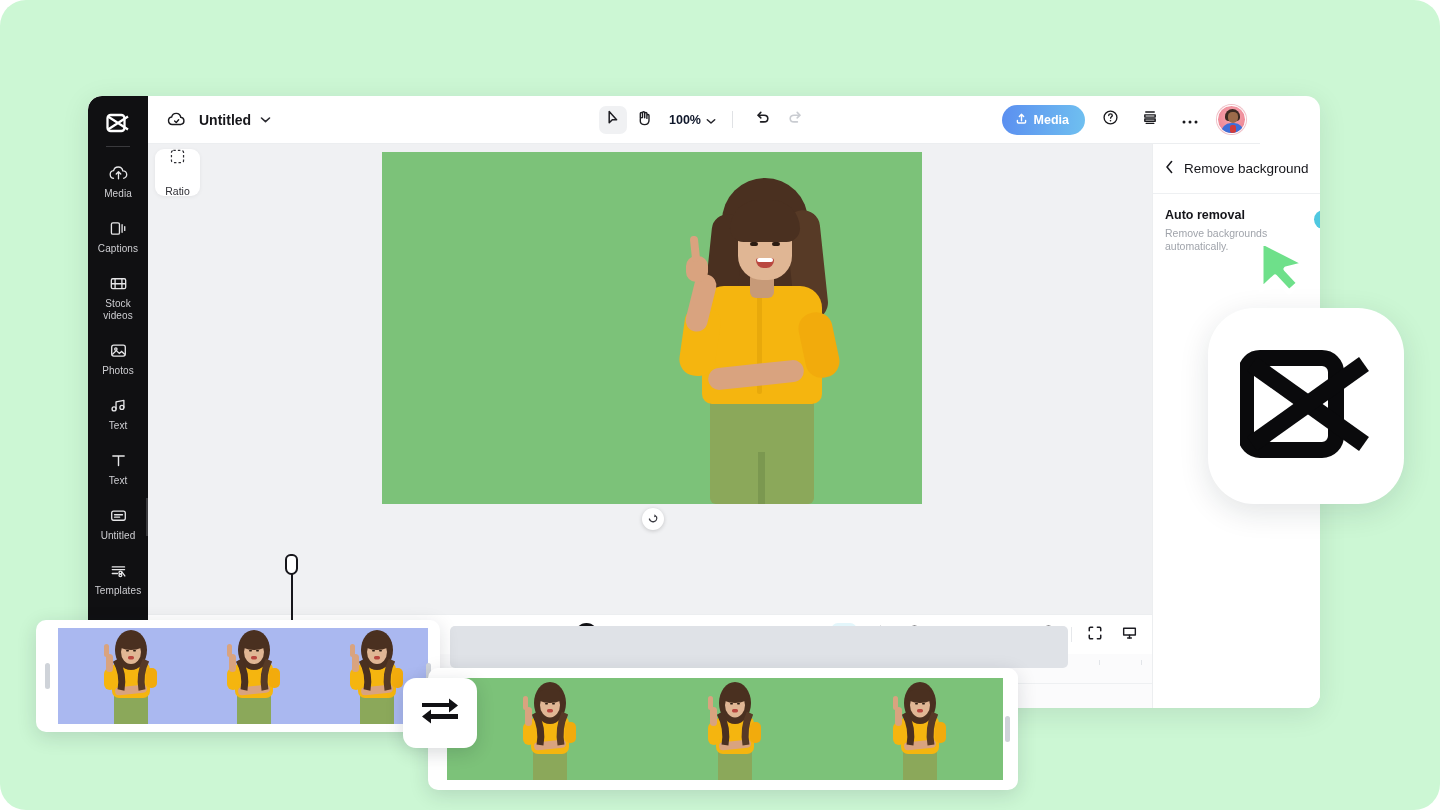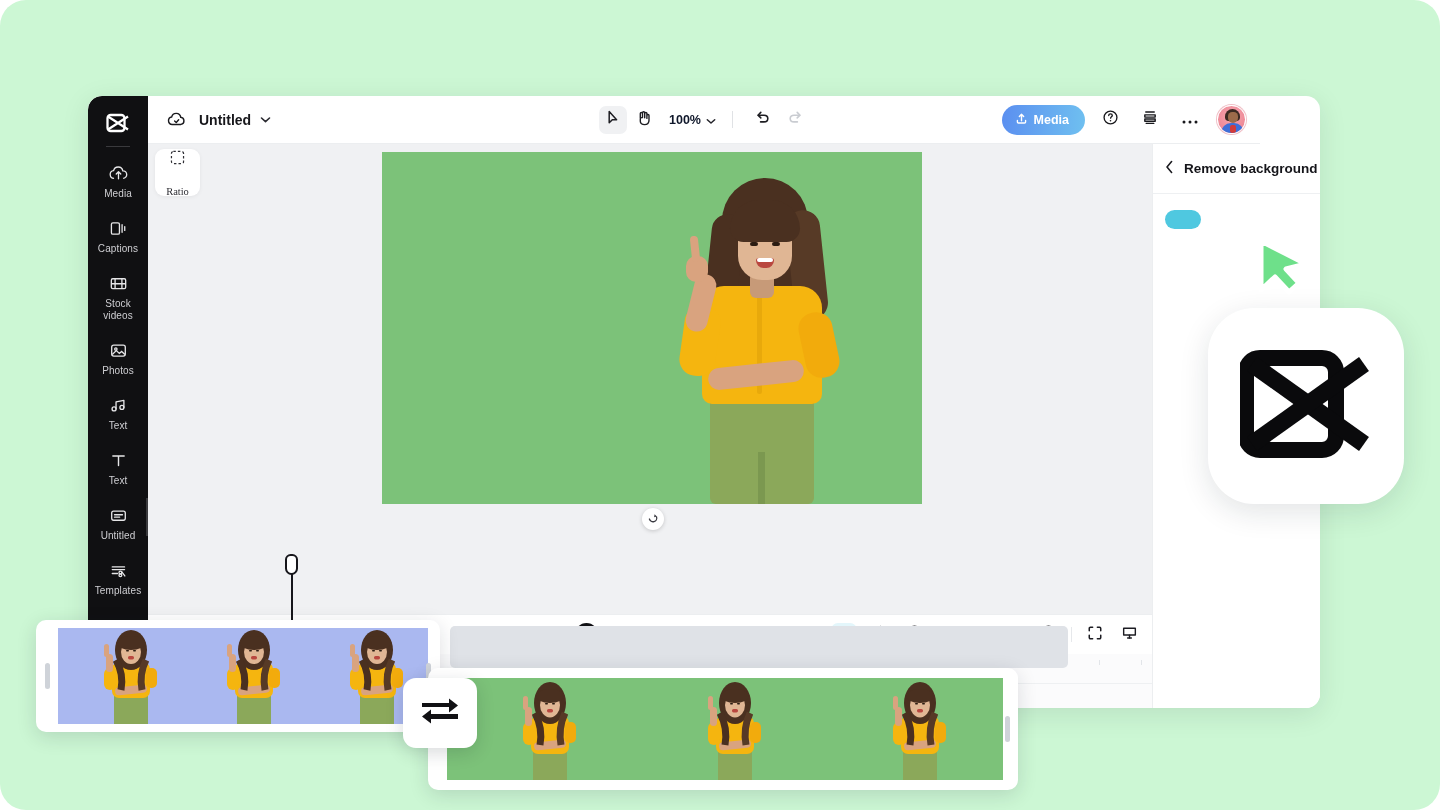--- a/index.html
+++ b/index.html
@@ -145,21 +145,20 @@
     width: 1004px; height: 470px;
     background: #f0f1f3;
   }
   .ratio-card {
     position: absolute; left: 7px; top: 5px;
     width: 45px; height: 47px;
     background: #fff; border-radius: 9px;
     display:flex; flex-direction:column; align-items:center; justify-content:center;
     gap: 16px; cursor:pointer;
     box-shadow: 0 1px 4px rgba(0,0,0,0.06);
-    font-family: Liberation Serif, serif;
   }
   .ratio-card .rc-label { font-size: 10.5px; color: #2e2e34; }
 
   .video-frame {
     position: absolute;
     left: 234px; top: 8px;
     width: 540px; height: 352px;
     background: #7cc279;
     overflow: hidden;
   }
@@ -221,21 +220,21 @@
     left: 1064px; top: 48px;
     width: 212px; height: 564px;
     background: #ffffff;
     border-left: 1px solid #eceef0;
   }
   .rp-head {
     height: 50px; display:flex; align-items:center; padding: 0 14px 0 12px;
     border-bottom: 1px solid #eef0f2;
   }
   .rp-back { color:#1b1b20; cursor:pointer; display:flex; }
-  .rp-title { margin-left: 10px; font-size: 13.5px; font-weight: bold; color:#15151a; flex:1; }
+  .rp-title { margin-left: 10px; font-size: 13.5px; font-weight: normal; color:#15151a; flex:1; }
   .rp-body { padding: 14px 14px 0 12px; }
   .rp-row { display:flex; align-items:flex-start; }
   .rp-col { flex: 1; }
   .rp-opt-title { font-size: 12.5px; font-weight: bold; color:#15151a; }
   .rp-opt-desc { margin-top: 5px; font-size: 10.5px; line-height: 13px; color:#a0a4ab; max-width: 124px; }
   .toggle {
     width: 36px; height: 19px; border-radius: 10px;
     background: #4fc8e0; position: relative; cursor:pointer; flex: none;
     margin-top: 2px;
   }
@@ -609,20 +608,24 @@
             <svg width="9" height="14" viewBox="0 0 9 14" fill="none" stroke="currentColor" stroke-width="1.6">
               <path d="M6.6 1.6L2 7l4.6 5.4" stroke-linecap="round" stroke-linejoin="round"></path>
             </svg>
           </span>
         </span>
         <span class="rp-title">Remove background</span>
 
       </div>
       <div class="rp-body">
         <div class="rp-row">
+          <div class="rp-col">
+            <div class="rp-opt-title">Auto removal</div>
+            <div class="rp-opt-desc">Remove backgrounds automatically.</div>
+          </div>
           <div class="toggle">
             
           </div>
         </div>
       </div>
     </div>
 
     <div class="tl-toolbar">
       <div class="tlt-left">
         <span class="tlt-icon">

